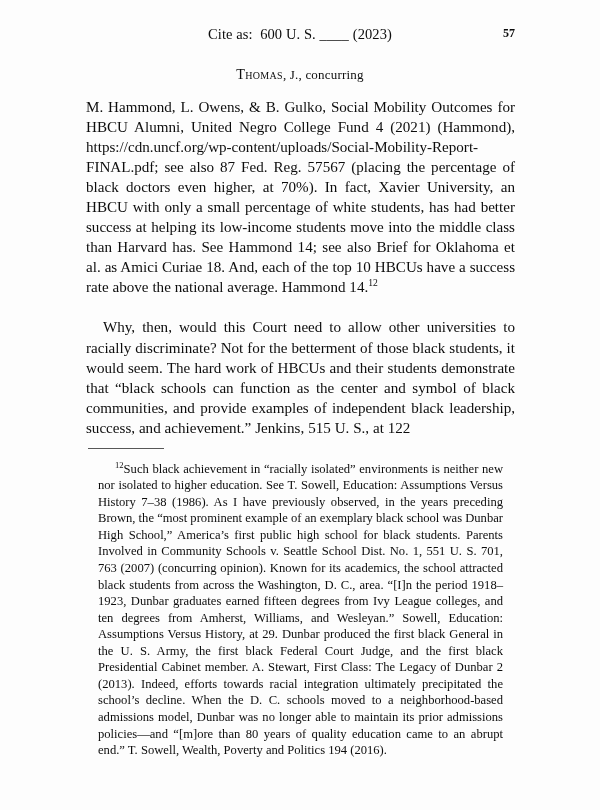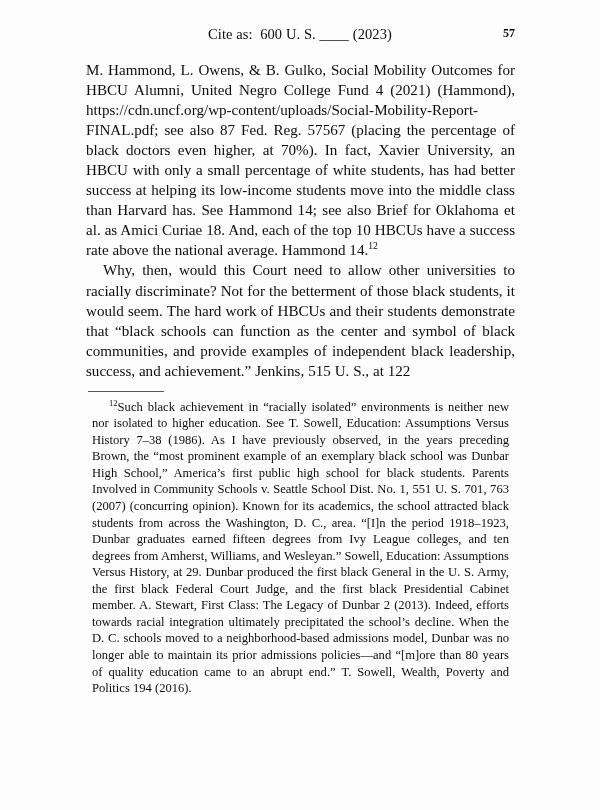--- a/index.html
+++ b/index.html
@@ -66,20 +66,21 @@
     margin: 0;
     font-size: 15.1px;
     line-height: 20.05px;
     text-align: justify;
     text-justify: inter-word;
     word-spacing: 0.1px;
     hyphens: none;
   }
   p.body-par.indent {
     text-indent: 17px;
+    margin-top: 20px;
   }
   .it { }
   sup.fn-ref {
     font-size: 9.6px;
     vertical-align: super;
     line-height: 0;
   }
 
   
   .footnote-area {
@@ -87,21 +88,21 @@
     padding-top: 10px;
   }
   .fn-rule {
     width: 76px;
     height: 0;
     border: 0;
     border-top: 1.4px solid #575757;
     margin: 0 0 7px 2px;
   }
   p.footnote {
-    margin: 6px;
+    margin: 12px;
     font-size: 12.6px;
     line-height: 16.55px;
     text-align: justify;
     text-justify: inter-word;
     text-indent: 17px;
     hyphens: none;
   }
   p.footnote sup.fn-num {
     font-size: 8.6px;
     vertical-align: super;
@@ -111,20 +112,21 @@
 </head>
 <body>
 
 <div class="page">
 
   <div class="running-head">
     <div class="cite-line">Cite as:  600 U. S. ____ (2023)</div>
     <div class="folio">57</div>
   </div>
 
+  <div class="opinion-author"><span class="smallcaps">Thomas</span><span>, J., concurring</span></div>
 
   <div class="body-block">
 
     <p class="body-par"><span>M. Hammond, L. Owens, &amp; B. Gulko, Social Mobility Outcomes for HBCU Alumni, United Negro College Fund 4 (2021) (Hammond), https://cdn.uncf.org/wp-content/uploads/Social-Mobility-Report-FINAL.pdf; see also 87 Fed. Reg. 57567 (placing the percentage of black doctors even higher, at 70%).  In fact, Xavier University, an HBCU with only a small percentage of white students, has had better success at helping its low-income students move into the middle class than Harvard has.  See Hammond 14; see also Brief for Oklahoma et al. as </span><span class="it">Amici Curiae</span><span> 18.  And, each of the top 10 HBCUs have a success rate above the national average.  Hammond 14.</span><sup class="fn-ref">12</sup></p>
 
     <p class="body-par indent"><span>Why, then, would this Court need to allow other universities to racially discriminate?  Not for the betterment of those black students, it would seem.  The hard work of HBCUs and their students demonstrate that “black schools can function as the center and symbol of black communities, and provide examples of independent black leadership, success, and achievement.”  </span><span class="it">Jenkins</span><span>, 515 U. S., at 122</span></p>
 
   </div>
 
   <div class="footnote-area">

